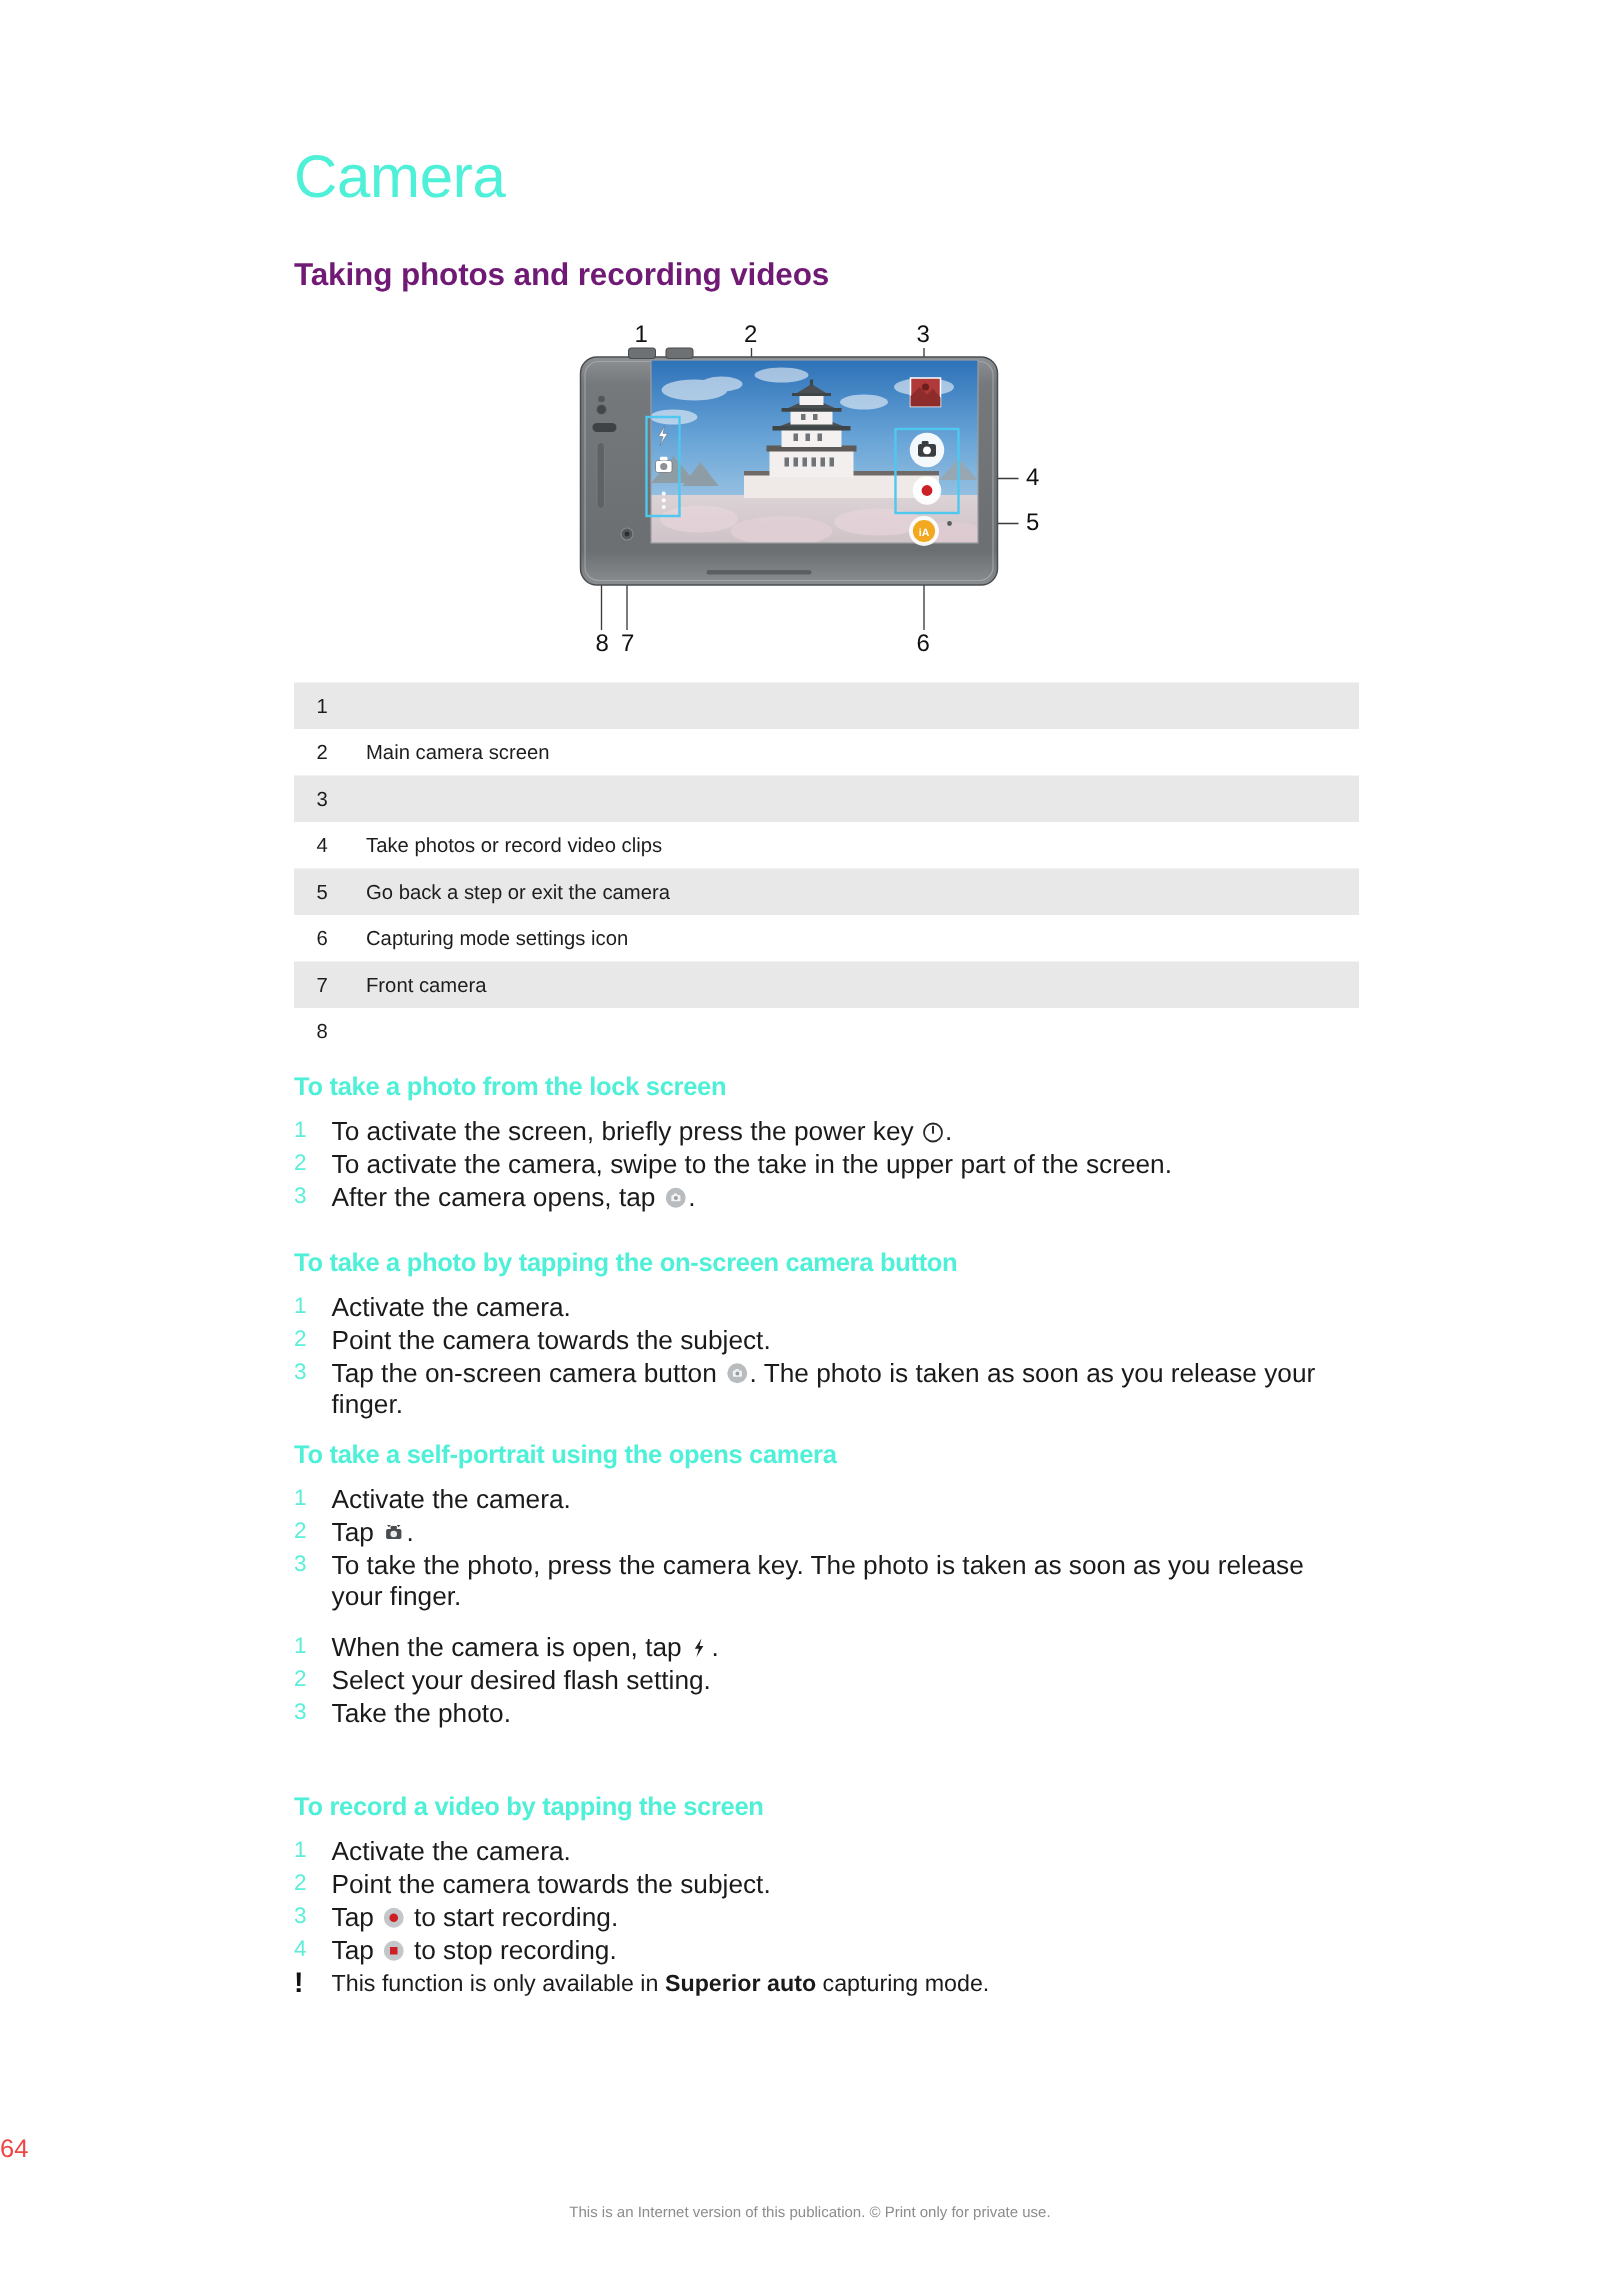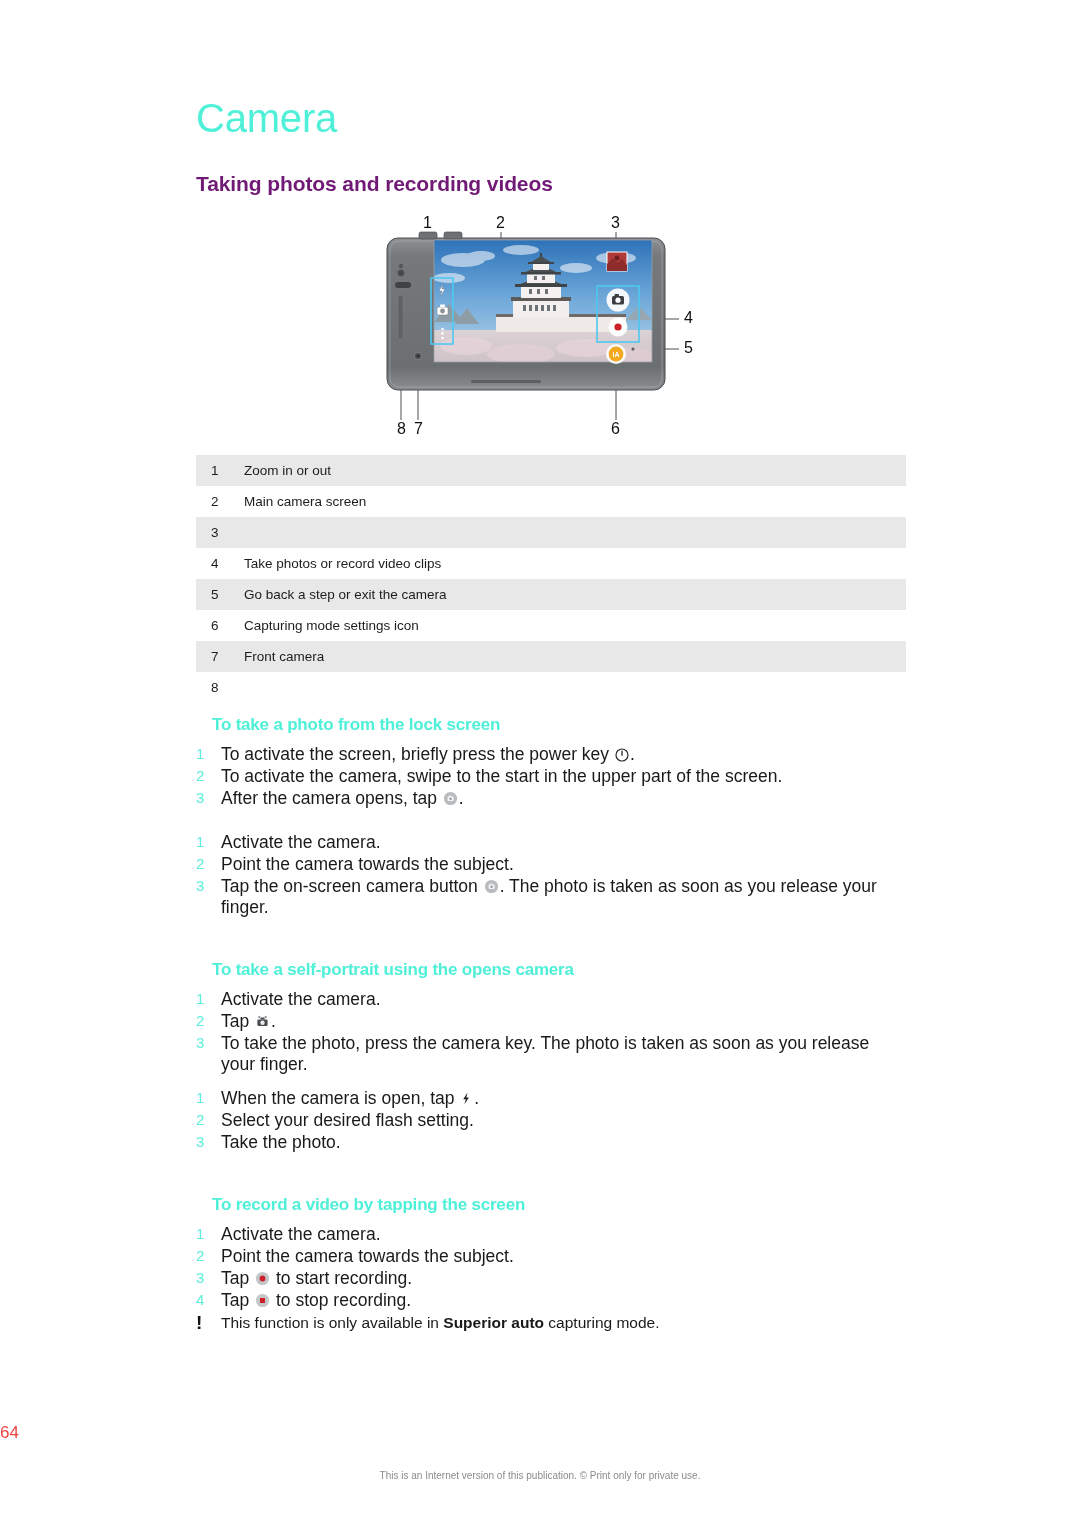--- a/index.html
+++ b/index.html
@@ -88,21 +88,21 @@
     flex: 0 0 48px;
   }
   .legend-text { flex: 1 1 auto; }
 
   
   .proc { position: absolute; left: 0; width: 710px; }
   .proc-title {
     font-size: 17px;
     font-weight: bold;
     color: #4ef0d8;
-    margin: 0 0 9px 16px;
+    margin: 0 0 9px 0;
     letter-spacing: -0.2px;
     line-height: 1.15;
   }
   .steps { margin: 0; padding: 0; list-style: none; }
   .step {
     display: flex;
     font-size: 17.5px;
     line-height: 1.2;
     color: #1a1a1a;
     margin-bottom: 1px;
@@ -346,21 +346,20 @@
           <text x="245" y="145.2" font-family="Liberation Sans, sans-serif" font-size="7" font-weight="bold" fill="#ffffff" text-anchor="middle">iA</text>
         </g>
 
         <circle cx="262" cy="137" r="1.6" fill="#5a5d60"></circle>
       </svg>
     </div>
 
     <div class="legend">
       <div class="legend-row shaded">
         <span class="legend-num">1</span>
-        <span class="legend-text">Zoom in or out</span>
       </div>
       <div class="legend-row">
         <span class="legend-num">2</span>
         <span class="legend-text">Main camera screen</span>
       </div>
       <div class="legend-row shaded">
         <span class="legend-num">3</span>
       </div>
       <div class="legend-row">
         <span class="legend-num">4</span>
@@ -388,35 +387,36 @@
       <ul class="steps">
         <li class="step">
           <span class="step-num">1</span>
           <span class="step-body"><span>To activate the screen, briefly press the power key </span><span class="ico"><svg width="14" height="14" viewBox="0 0 14 14">
                   <circle cx="7" cy="7" r="6" fill="none" stroke="#2b2b2b" stroke-width="1.2"></circle>
                   <rect x="6.35" y="2.6" width="1.3" height="5.2" fill="#2b2b2b"></rect>
                 </svg></span><span>.</span></span>
         </li>
         <li class="step">
           <span class="step-num">2</span>
-          <span class="step-body">To activate the camera, swipe to the start in the upper part of the screen.</span>
+          <span class="step-body">To activate the camera, swipe to the take in the upper part of the screen.</span>
         </li>
         <li class="step">
           <span class="step-num">3</span>
           <span class="step-body"><span>After the camera opens, tap </span><span class="ico"><svg width="15" height="15" viewBox="0 0 15 15">
                   <circle cx="7.5" cy="7.5" r="6.6" fill="#b9bcbe"></circle>
                   <rect x="4.6" y="5.6" width="6" height="4.3" rx="0.8" fill="#f2f3f4"></rect>
                   <circle cx="7.6" cy="7.7" r="1.3" fill="#9a9da0"></circle>
                   <rect x="6.1" y="4.6" width="2.4" height="1.3" rx="0.4" fill="#f2f3f4"></rect>
                 </svg></span><span>.</span></span>
         </li>
       </ul>
     </div>
 
     <div class="proc" style="top:832px;">
+      <h3 class="proc-title">To take a photo by tapping the on-screen camera button</h3>
       <ul class="steps">
         <li class="step">
           <span class="step-num">1</span>
           <span class="step-body">Activate the camera.</span>
         </li>
         <li class="step">
           <span class="step-num">2</span>
           <span class="step-body">Point the camera towards the subject.</span>
         </li>
         <li class="step">

